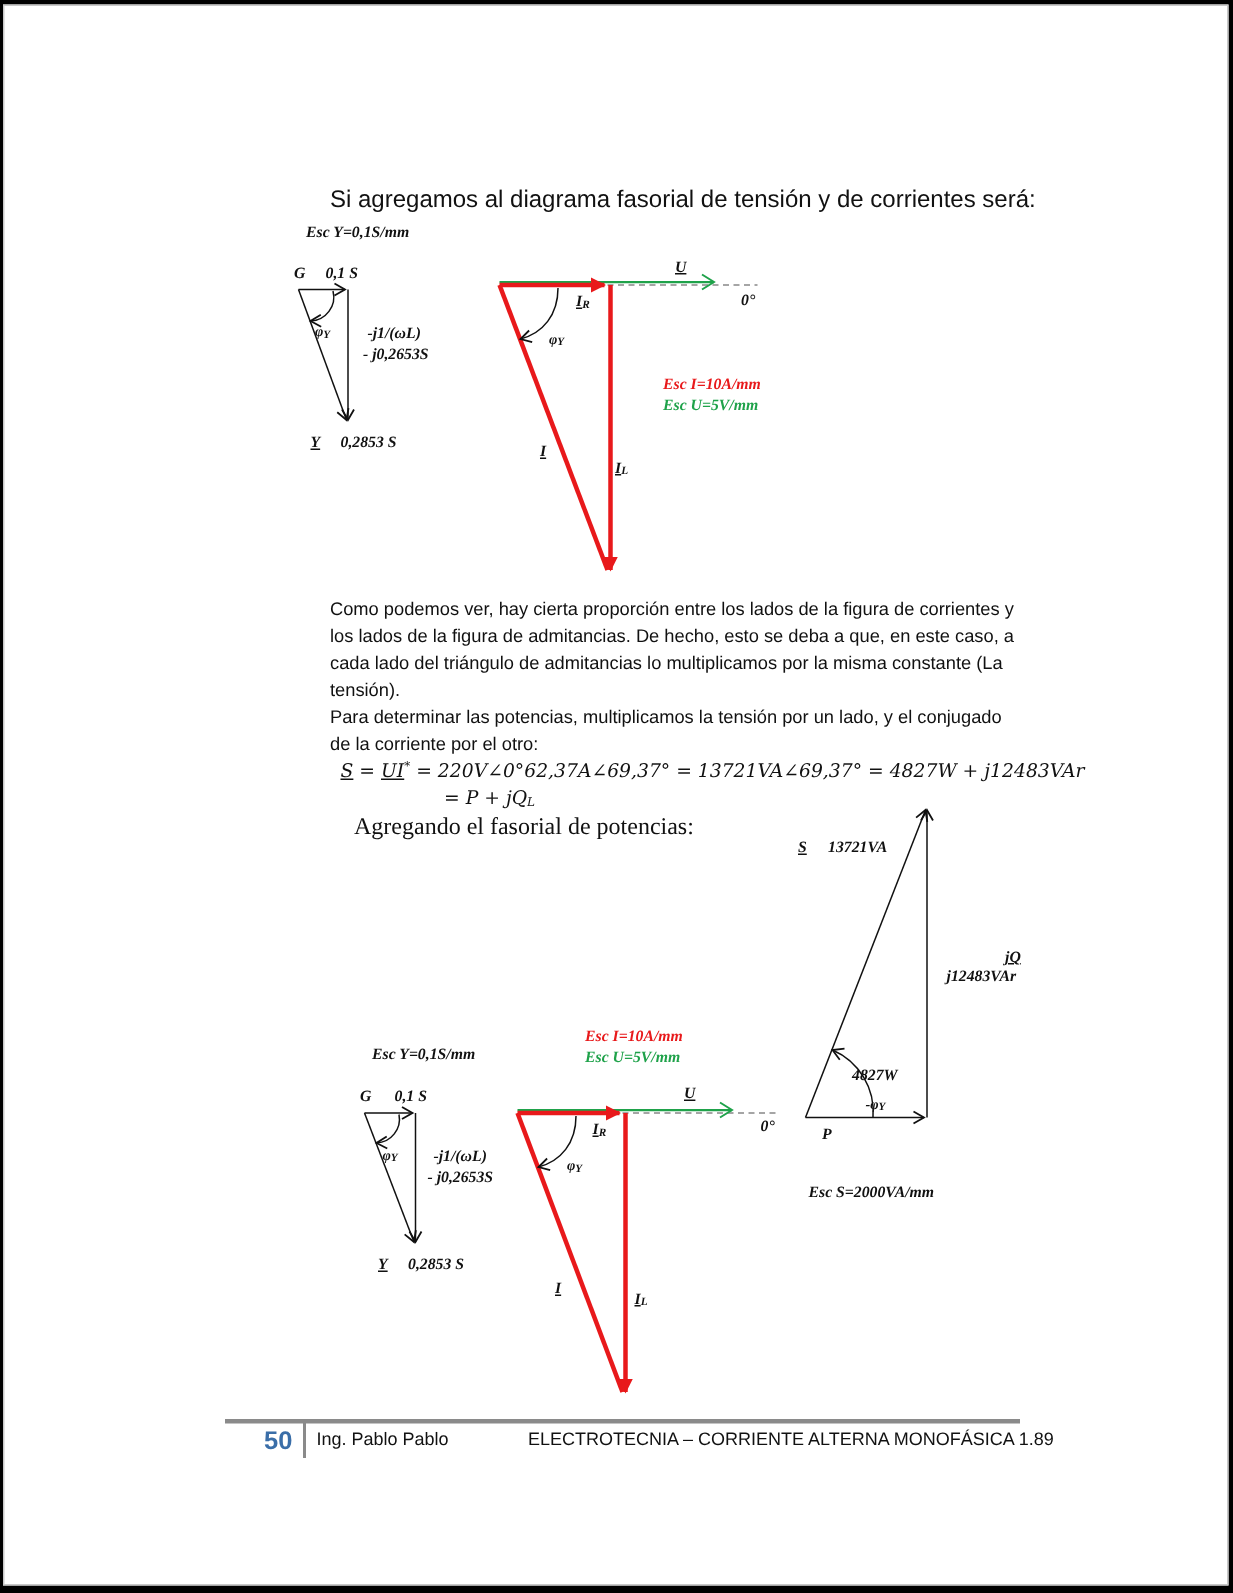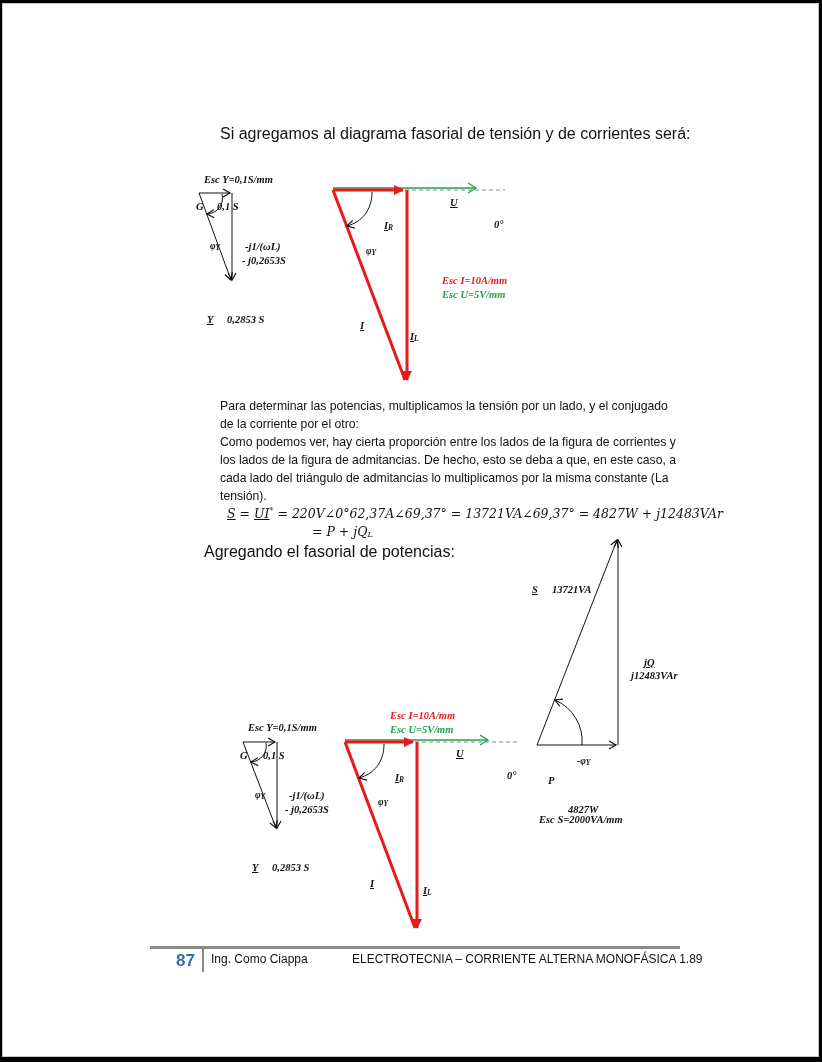--- a/index.html
+++ b/index.html
@@ -1,21 +1,21 @@
 <!DOCTYPE html>
 <html><head>
 <meta charset="utf-8">
 <style>
   html, body { margin: 0; padding: 0; }
   body { width: 822px; height: 1062px; background: #000; position: relative; overflow: hidden; font-family: "Liberation Sans", sans-serif; }
   .page { position: absolute; left: 2px; top: 3px; width: 817px; height: 1054px; background: #fff; border: 1px solid #c8c8c8; box-sizing: border-box; }
   .txt { position: absolute; font-family: "Liberation Sans", sans-serif; font-size: 16px; color: #111; white-space: nowrap; }
   .para { position: absolute; left: 220px; width: 460px; font-family: "Liberation Sans", sans-serif; font-size: 12.2px; line-height: 18px; color: #111; }
   .para p { margin: 0; }
-  .lbl { position: absolute; font-family: "Liberation Serif", serif; font-style: italic; font-weight: bold; font-size: 10.5px; color: #111; white-space: nowrap; margin-top: 24px; }
+  .lbl { position: absolute; font-family: "Liberation Serif", serif; font-style: italic; font-weight: bold; font-size: 10.5px; color: #111; white-space: nowrap; }
   .u { text-decoration: underline; }
   .red { color: #e8191b; text-align: center; }
   .green { color: #1fa24a; font-style: italic; }
   .math { position: absolute; font-family: "DejaVu Serif", serif; font-size: 12.5px; color: #111; white-space: nowrap; font-style: italic; }
   svg.diag { position: absolute; left: 0; top: 0; overflow: visible; }
   .footer-line { position: absolute; left: 150px; top: 946px; width: 530px; height: 3px; background: #8a8a8a; }
   .footer-sep { position: absolute; left: 202px; top: 948px; width: 2px; height: 24px; background: #8a8a8a; }
   .page-num { position: absolute; left: 176px; top: 951px; font-family: "Liberation Sans", sans-serif; font-weight: bold; font-size: 17px; color: #3a6ea8; }
   .footer-txt { position: absolute; top: 952px; font-family: "Liberation Sans", sans-serif; font-size: 12px; color: #111; white-space: nowrap; }
   .sub { font-size: 7.5px; vertical-align: -1px; }
@@ -91,36 +91,36 @@
 <div class="lbl u" style="left:450px; top:173px;">U</div>
 <div class="lbl" style="left:494px; top:195px;">0°</div>
 <div class="lbl" style="left:384px; top:196px;"><span class="u">I</span><span class="sub">R</span></div>
 <div class="lbl" style="left:366px; top:222px; font-size:9.5px;"><span>φ</span><span class="sub">Y</span></div>
 <div class="lbl red" style="left:442px; top:251px;">Esc I=10A/mm</div>
 <div class="lbl green" style="left:442px; top:265px;">Esc U=5V/mm</div>
 <div class="lbl u" style="left:360px; top:296px;">I</div>
 <div class="lbl" style="left:410px; top:307px;"><span class="u">I</span><span class="sub">L</span></div>
 
 <div class="para" style="top:397px;">
+  <p>Como podemos ver, hay cierta proporción entre los lados de la figura de corrientes y los lados de la figura de admitancias. De hecho, esto se deba a que, en este caso, a cada lado del triángulo de admitancias lo multiplicamos por la misma constante (La tensión).</p>
   <p>Para determinar las potencias, multiplicamos la tensión por un lado, y el conjugado de la corriente por el otro:</p>
-  <p>Como podemos ver, hay cierta proporción entre los lados de la figura de corrientes y los lados de la figura de admitancias. De hecho, esto se deba a que, en este caso, a cada lado del triángulo de admitancias lo multiplicamos por la misma constante (La tensión).</p>
 </div>
 
 <div class="math" style="left:227px; top:506px;"><span class="u">S</span><span> = </span><span class="u">UI</span><sup style="font-size:8px;">*</sup><span>  = 220V∠0°62,37A∠69,37° = 13721VA∠69,37° = 4827W + j12483VAr</span></div>
-<div class="math" style="left:312px; top:524px;"><span>= P + jQ</span><span class="sub" style="font-size:8px;">L</span></div>
+<div class="math" style="left:296px; top:524px;"><span>= P + jQ</span><span class="sub" style="font-size:8px;">L</span></div>
 
-<div class="txt" style="left:204px; top:543px;">Agregando el fasorial de potencias:</div>
+<div class="txt" style="left:236px; top:543px;font-family:Liberation Serif, serif;">Agregando el fasorial de potencias:</div>
 
 <div class="lbl u" style="left:532px; top:560px;">S</div>
 <div class="lbl" style="left:552px; top:560px;">13721VA</div>
-<div class="lbl" style="left:644px; top:633px;text-decoration:underline;">jQ</div>
+<div class="lbl" style="left:670px; top:633px;text-decoration:underline;">jQ</div>
 <div class="lbl" style="left:631px; top:646px;text-align:center;">j12483VAr</div>
 <div class="lbl" style="left:577px; top:732px; font-size:9.5px;"><span>-φ</span><span class="sub">Y</span></div>
 <div class="lbl" style="left:548px; top:751px;">P</div>
-<div class="lbl" style="left:568px; top:780px;">4827W</div>
+<div class="lbl" style="left:568px; top:712px;">4827W</div>
 <div class="lbl" style="left:539px; top:790px;">Esc S=2000VA/mm</div>
 
 <div class="lbl red" style="left:390px; top:686px;">Esc I=10A/mm</div>
 <div class="lbl green" style="left:390px; top:700px;">Esc U=5V/mm</div>
 <div class="lbl" style="left:248px; top:698px;">Esc Y=0,1S/mm</div>
 <div class="lbl" style="left:240px; top:726px;">G</div>
 <div class="lbl" style="left:263px; top:726px;">0,1 S</div>
 <div class="lbl" style="left:255px; top:766px; font-size:9.5px;"><span>φ</span><span class="sub">Y</span></div>
 <div class="lbl" style="left:289px; top:766px;">-j1/(ωL)</div>
 <div class="lbl" style="left:285px; top:780px;">- j0,2653S</div>
@@ -128,15 +128,15 @@
 <div class="lbl" style="left:272px; top:838px;">0,2853 S</div>
 <div class="lbl u" style="left:456px; top:724px;">U</div>
 <div class="lbl" style="left:507px; top:746px;">0°</div>
 <div class="lbl" style="left:395px; top:748px;"><span class="u">I</span><span class="sub">R</span></div>
 <div class="lbl" style="left:378px; top:773px; font-size:9.5px;"><span>φ</span><span class="sub">Y</span></div>
 <div class="lbl u" style="left:370px; top:854px;">I</div>
 <div class="lbl" style="left:423px; top:861px;"><span class="u">I</span><span class="sub">L</span></div>
 
 <div class="footer-line"></div>
 <div class="footer-sep"></div>
-<div class="page-num">87</div>
-<div class="footer-txt" style="left:211px;">Ing. Como Ciappa</div>
+<div class="page-num">50</div>
+<div class="footer-txt" style="left:211px;">Ing. Pablo Pablo</div>
 <div class="footer-txt" style="left:352px;">ELECTROTECNIA – CORRIENTE ALTERNA MONOFÁSICA 1.89</div>
 
 </body></html>

